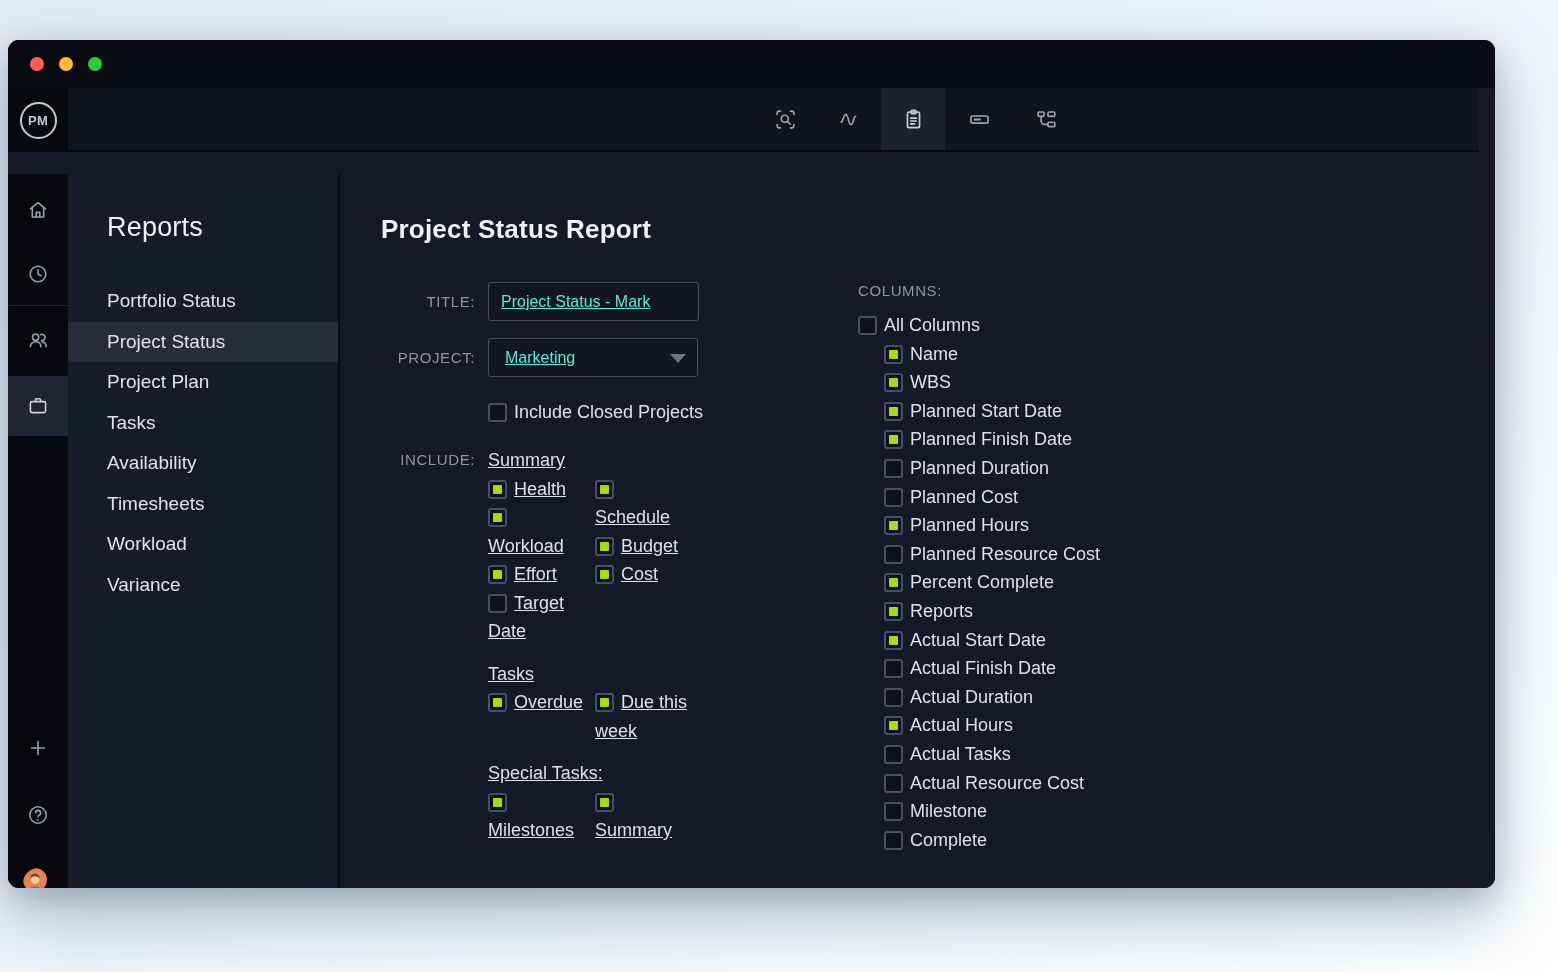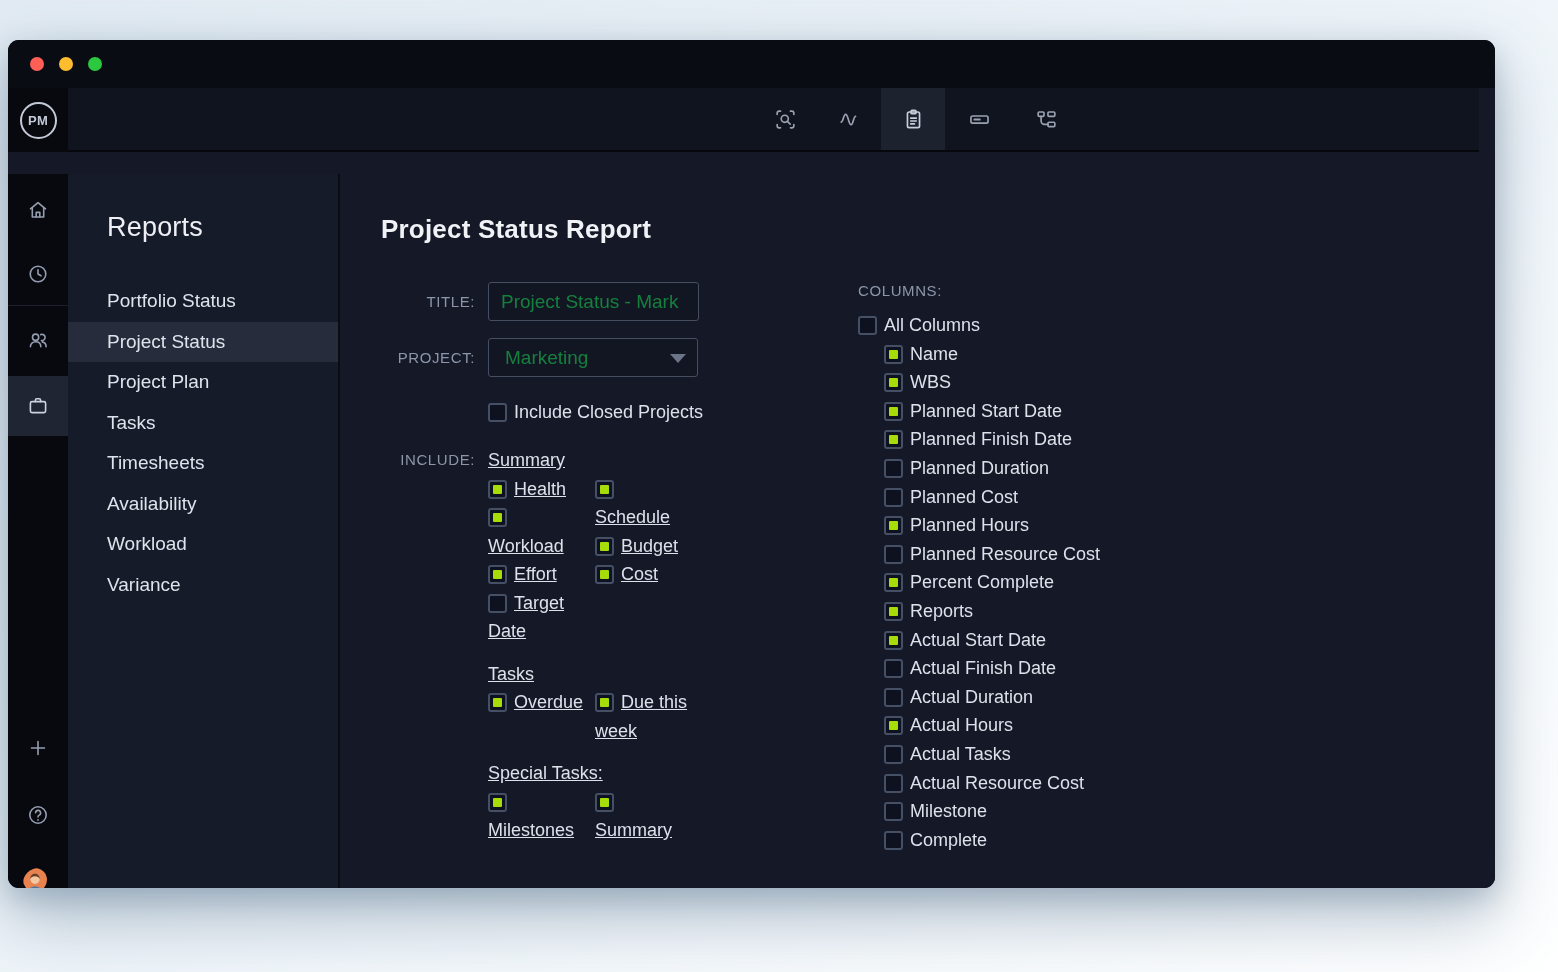--- a/index.html
+++ b/index.html
@@ -46,21 +46,21 @@
                     font-size:19px; color:#dfe3eb; cursor:pointer; white-space:nowrap; }
   .report-list li.selected { background:#262c3b; }
   
   .content { position:relative; flex:1; background:#141827; }
   .page-title { position:absolute; left:41px; top:40px; font-size:26px; font-weight:600; color:#f0f2f6; letter-spacing:.2px; }
   .f-label { color:#8d96a8; font-size:15px; letter-spacing:.6px; }
   .lbl { position:absolute; left:0; width:135px; text-align:right; }
   .lbl-title { top:108px; height:39px; line-height:39px; }
   .lbl-project { top:164px; height:39px; line-height:39px; }
   .lbl-include { top:275px; height:22px; line-height:22px; }
-  .field { background:#121623; border:1.5px solid #454e60; border-radius:3px; color:#15803d; font-size:19px; }
+  .field { background:#121623; border:1.5px solid #454e60; border-radius:3px; color:#5eead4; font-size:16px;text-decoration:underline; }
   .title-input { position:absolute; left:148px; top:108px; width:211px; height:39px; padding:0 10px 0 12px;
                  font-family:inherit; outline:none; }
   .project-select { position:absolute; left:148px; top:164px; width:210px; height:39px;
                     display:flex; align-items:center; padding-left:16px; cursor:pointer; }
   .chevron { position:absolute; right:11px; top:15px; width:0; height:0;
              border-left:8px solid transparent; border-right:8px solid transparent; border-top:9px solid #6c7487; }
   
   .cb { display:inline-block; width:19px; height:19px; background:#0e1220; border:2px solid #465064;
         border-radius:3px; margin-right:7px; vertical-align:-4px; position:relative; flex:none; }
   .cb-fill { position:absolute; inset:3px; border-radius:1px; background:var(--green,#a6dc09); display:none; }
@@ -188,22 +188,22 @@
         </div>
       </nav>
 
     <aside class="panel">
       <h1 class="panel-title">Reports</h1>
       <ul class="report-list">
           <li class="">Portfolio Status</li>
           <li class="selected">Project Status</li>
           <li class="">Project Plan</li>
           <li class="">Tasks</li>
+          <li class="">Availability</li>
           <li class="">Timesheets</li>
-          <li class="">Availability</li>
           <li class="">Workload</li>
           <li class="">Variance</li>
         </ul>
     </aside>
 
     <main class="content">
       <h2 class="page-title">Project Status Report</h2>
 
       <span class="f-label lbl lbl-title">TITLE:</span>
       <input class="field title-input" readonly="" value="Project Status - Mark" style="">

